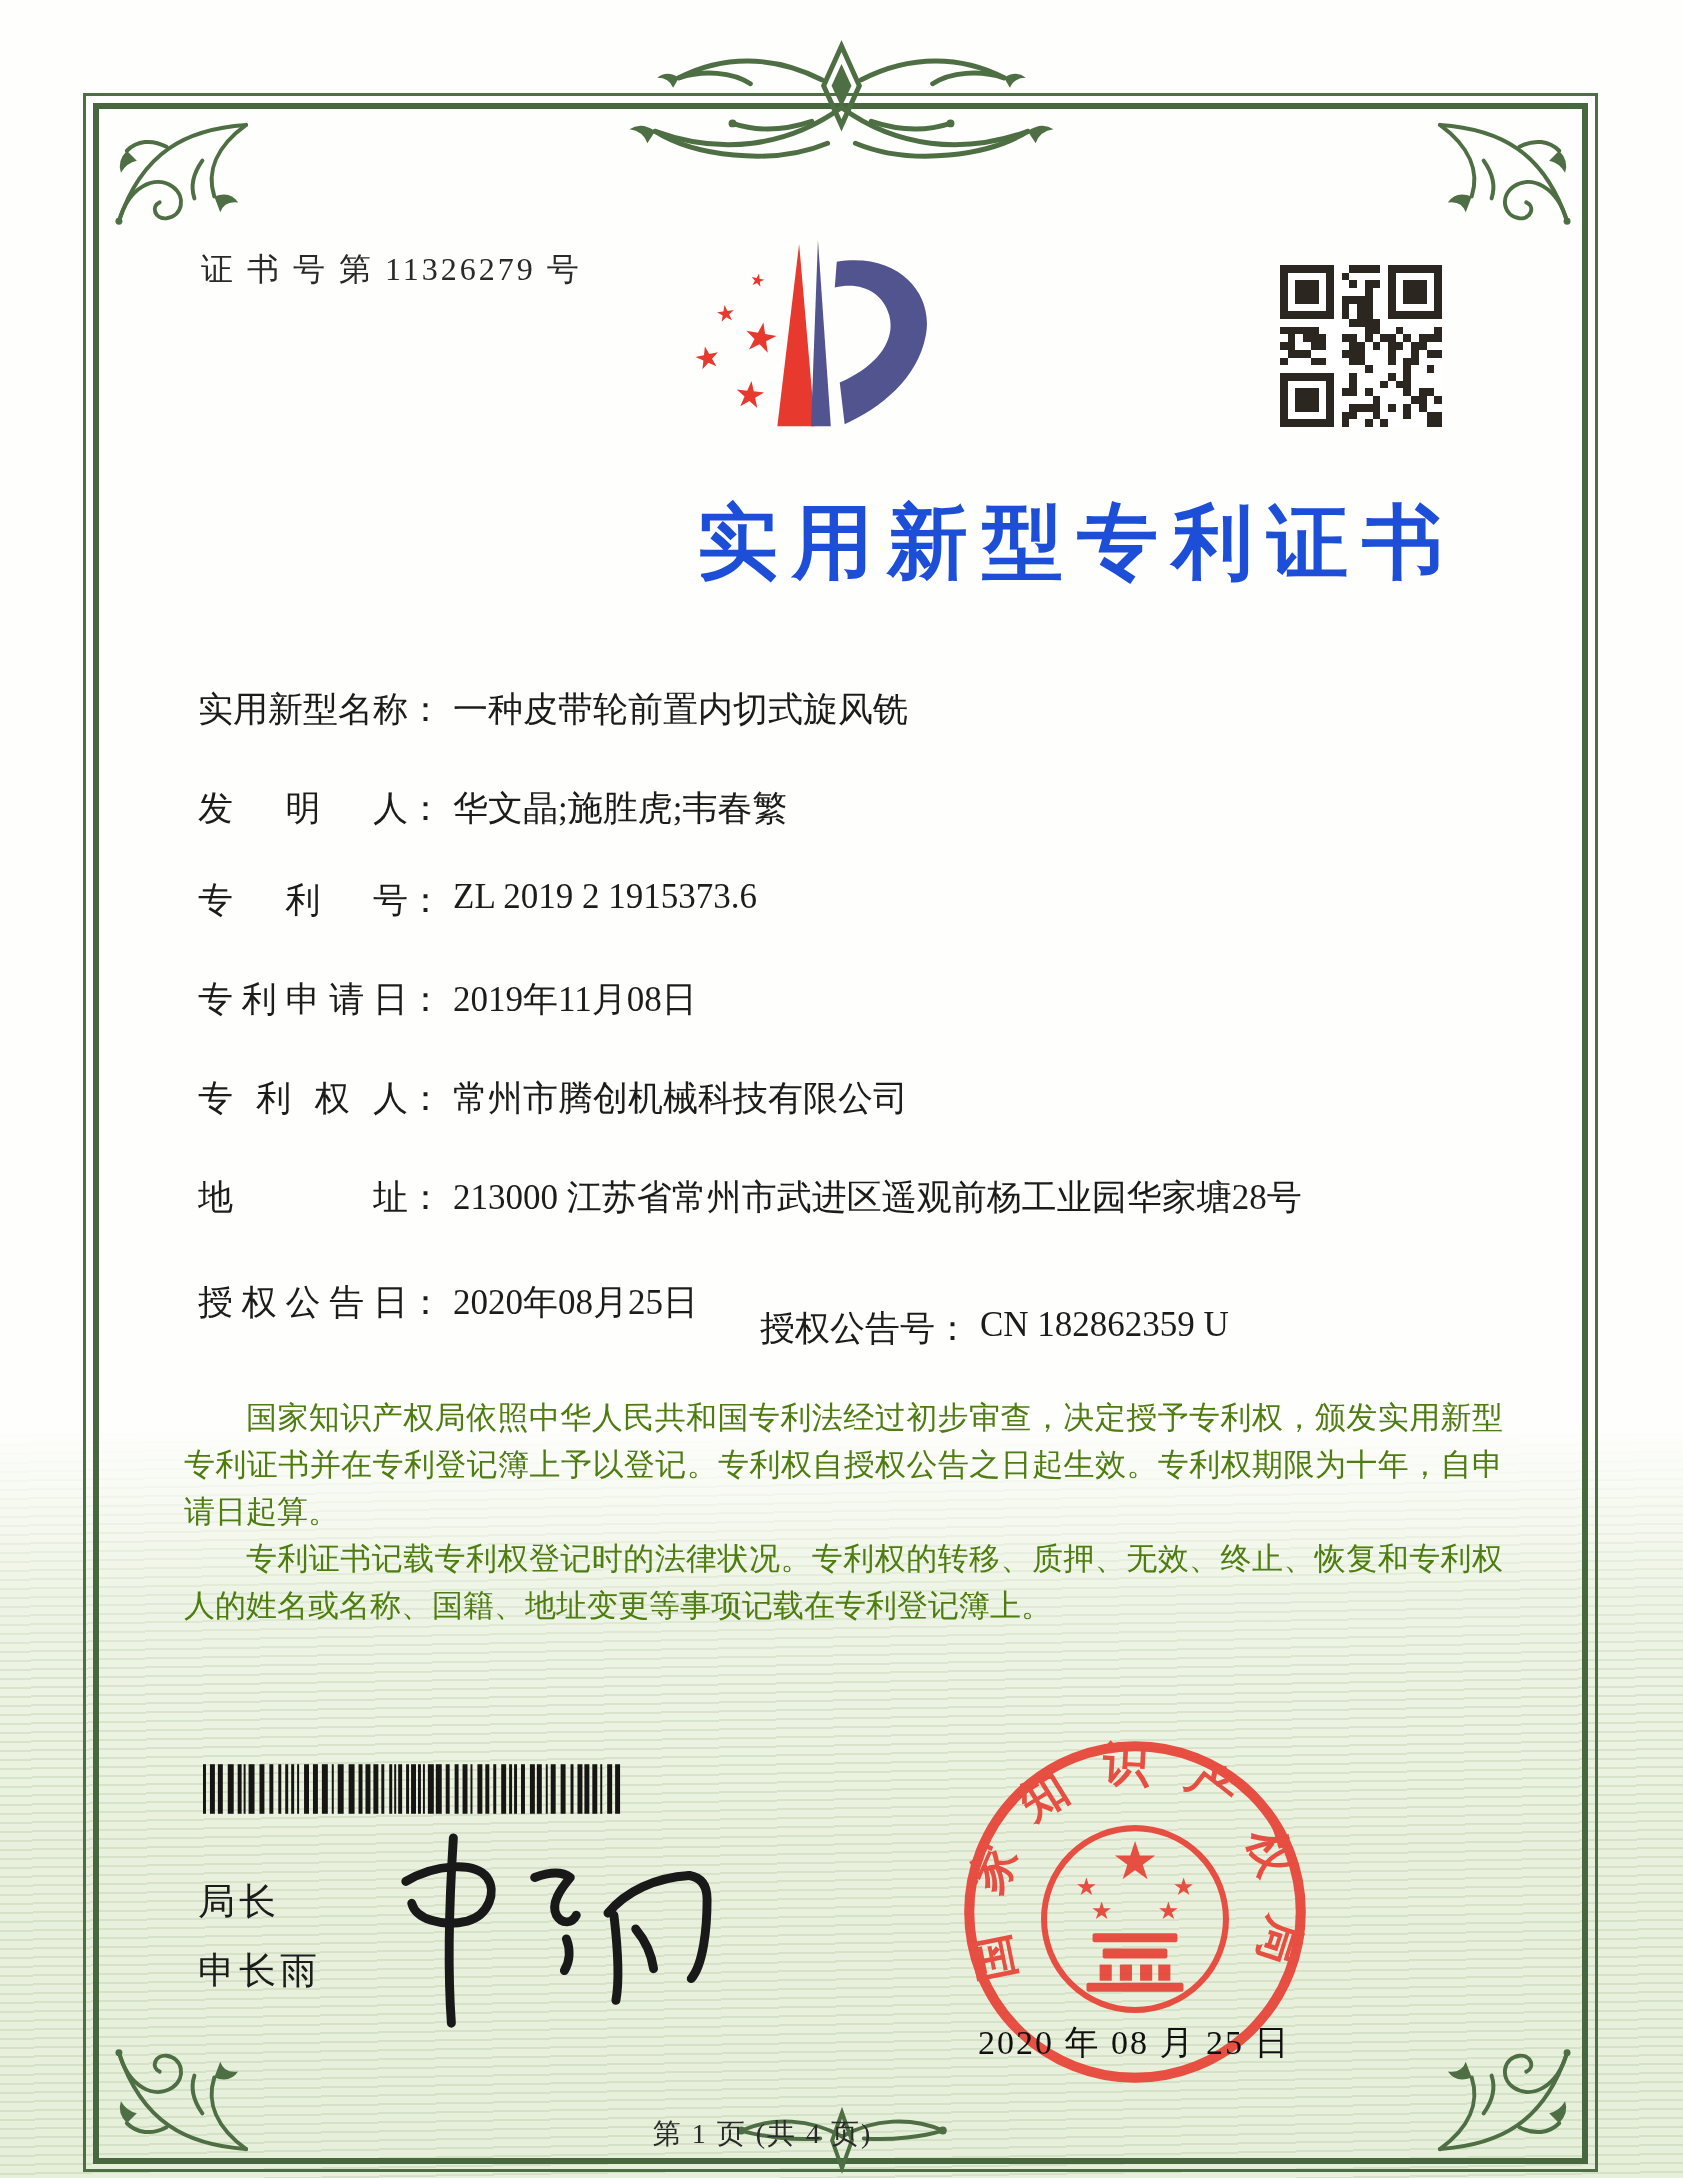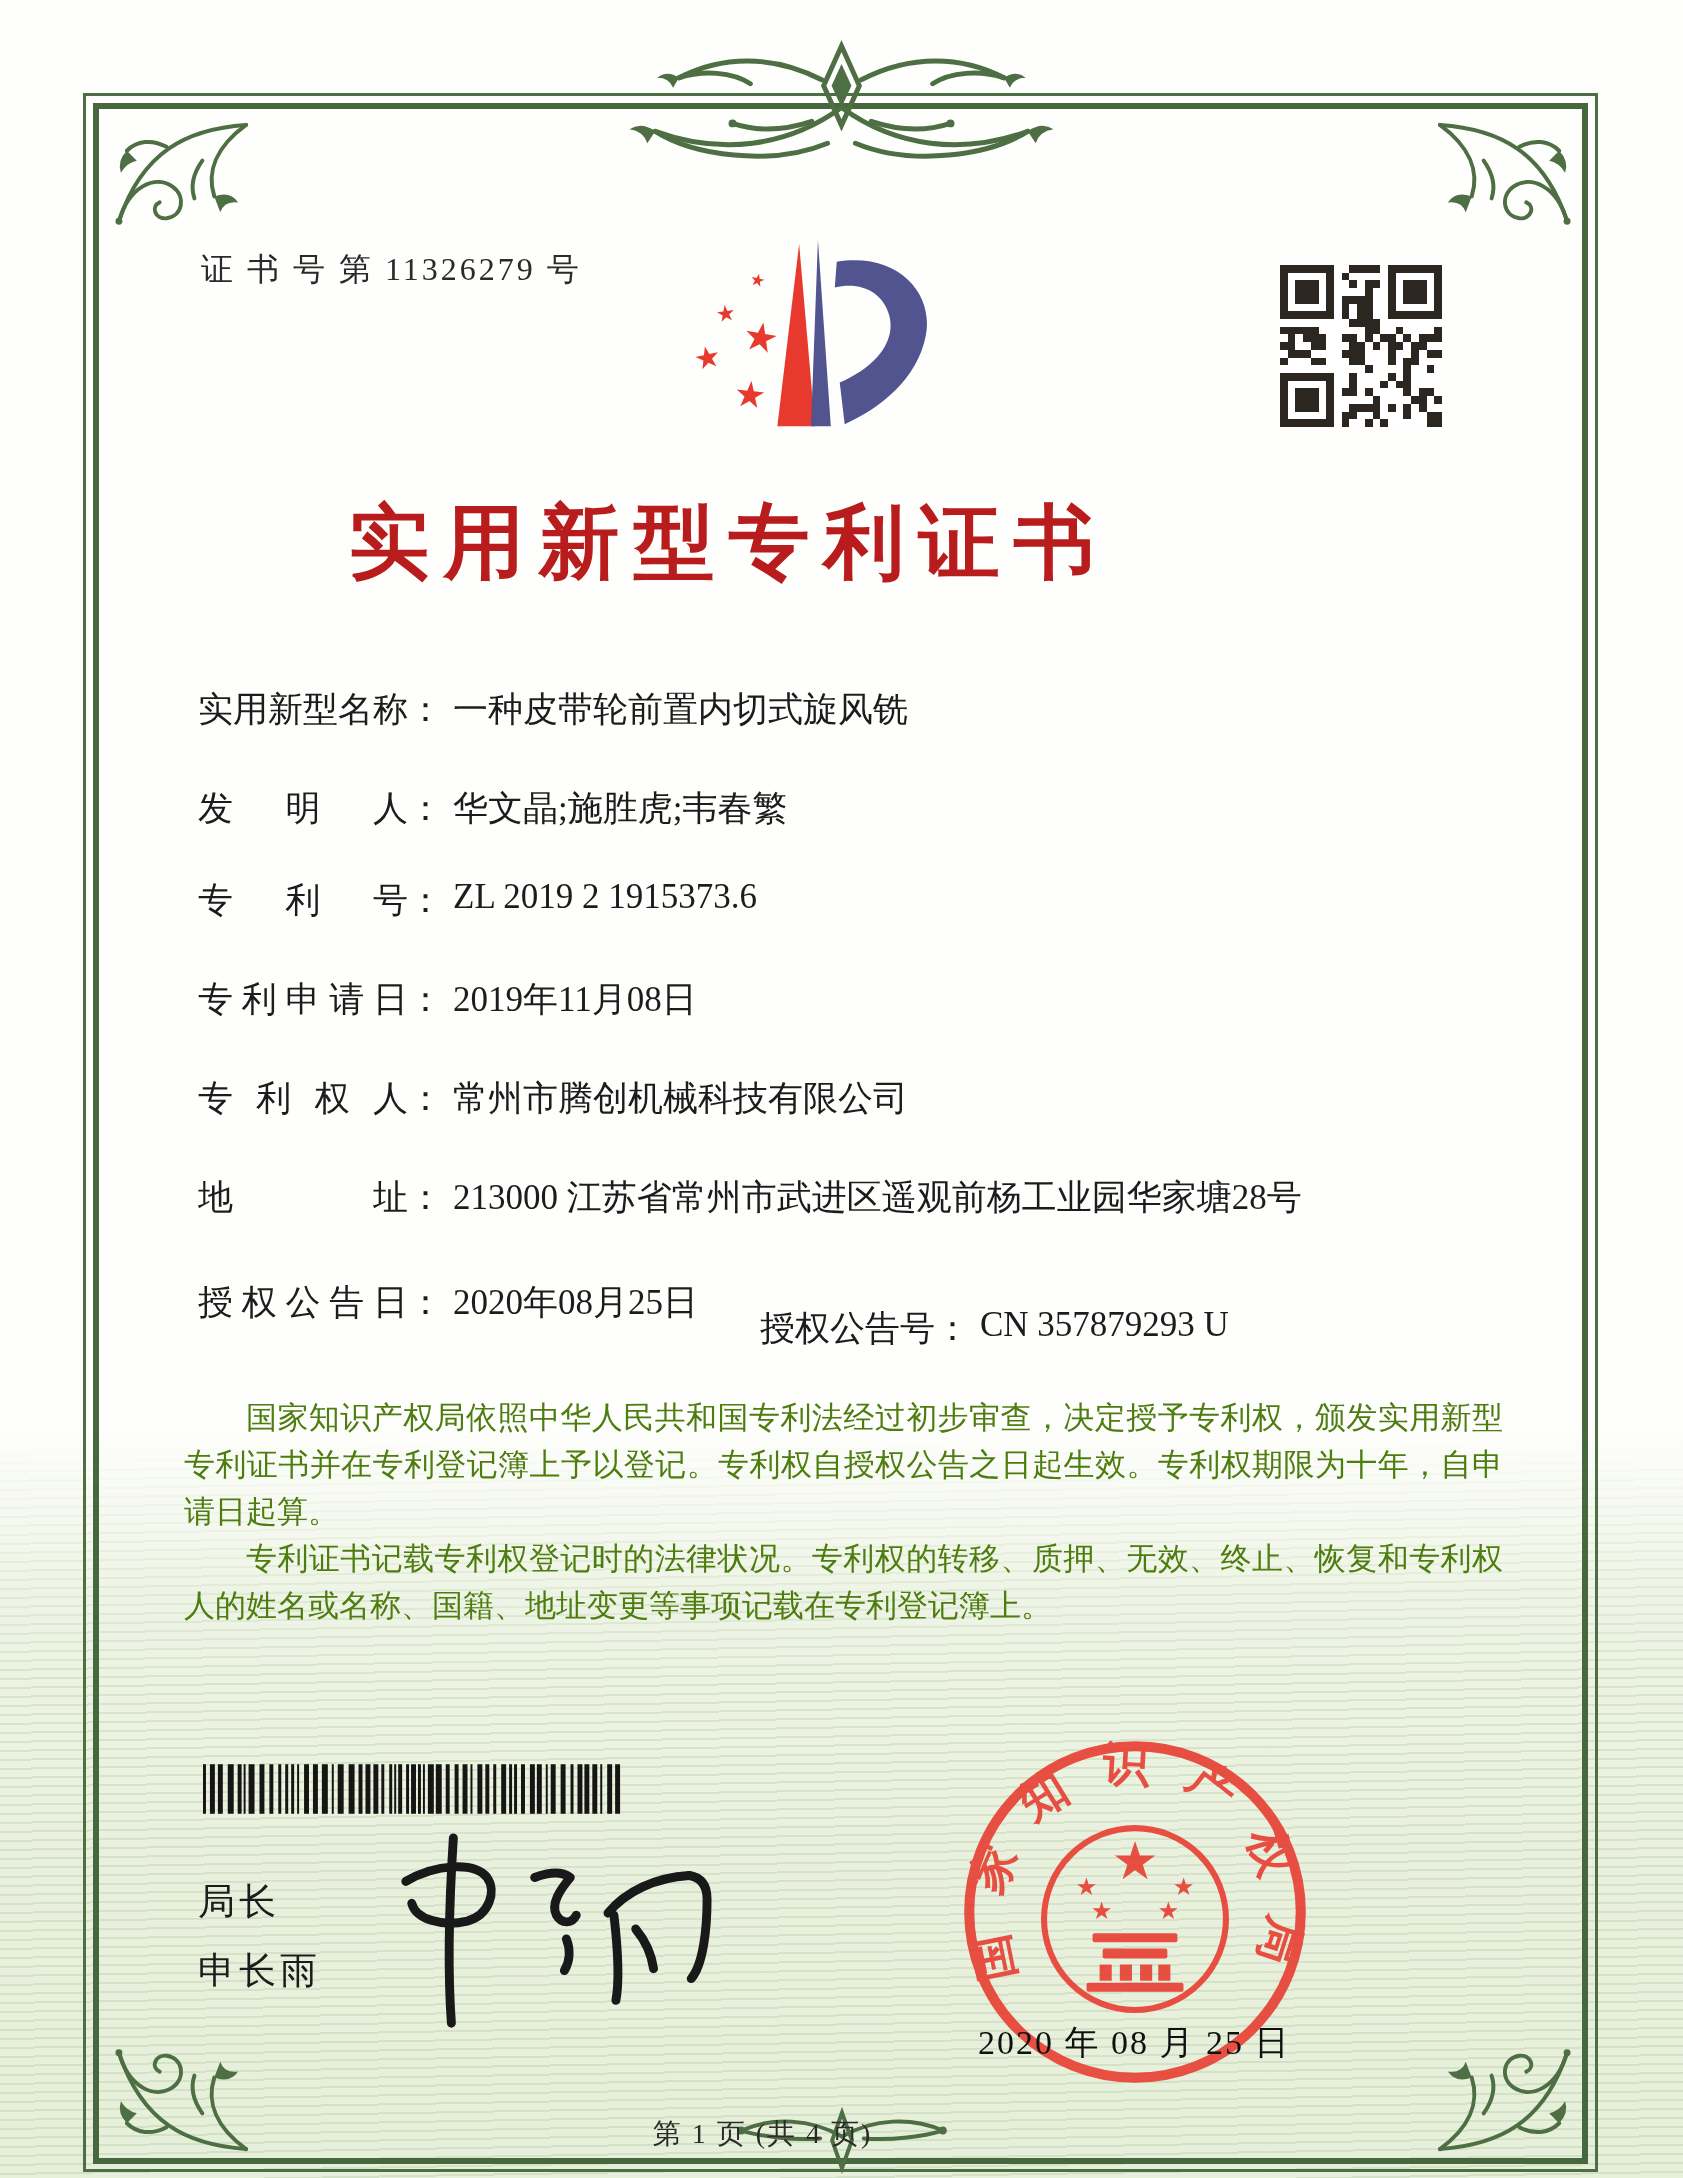--- a/index.html
+++ b/index.html
@@ -34,22 +34,22 @@
   .ornament{position:absolute;pointer-events:none;}
   
   .cert-no{
     position:absolute;left:201px;top:248px;
     font-size:32px;letter-spacing:3px;color:#2a2a2a;text-align:center;
   }
   .logo-box{position:absolute;left:688px;top:236px;width:248px;height:203px;}
   .logo-star{position:absolute;color:#e8392e;line-height:1;font-family:"DejaVu Sans",sans-serif;}
   .qr-box{position:absolute;left:1280px;top:265px;width:162px;height:162px;}
   .doc-title{
-    position:absolute;left:0;width:1457px;top:489px;text-align:center;
-    font-size:81px;font-weight:700;letter-spacing:14px;color:#b91c1c;
+    position:absolute;left:0;width:1457px;top:489px;text-align:right;
+    font-size:81px;font-weight:700;letter-spacing:14px;color:#1d4ed8;
   }
   
   .field-row{position:absolute;left:198px;width:1317px;display:flex;font-size:35px;white-space:nowrap;}
   .field-label{display:inline-block;width:210px;text-align:justify;text-align-last:justify;font-family:Liberation Mono, monospace;}
   .field-colon{display:inline-block;}
   .field-value{display:inline-block;margin-left:10px;}
   .grant-no{position:absolute;left:760px;display:flex;font-size:35px;white-space:nowrap;margin-top:32px;}
   .grant-no .field-label{width:auto;}
   
   .paras{
@@ -325,21 +325,21 @@
     <span class="field-value">213000 江苏省常州市武进区遥观前杨工业园华家塘28号</span>
 </div>
 <div class="field-row" style="top:1279px">
   <span class="field-label">授权公告日</span>
     <span class="field-colon">：</span>
     <span class="field-value">2020年08月25日</span>
 </div>
 <div class="grant-no" style="top:1273px">
   <span class="field-label">授权公告号</span>
     <span class="field-colon">：</span>
-    <span class="field-value">CN 357879293 U</span>
+    <span class="field-value">CN 182862359 U</span>
 </div>
 
 <div class="paras">
   <p>国家知识产权局依照中华人民共和国专利法经过初步审查，决定授予专利权，颁发实用新型专利证书并在专利登记簿上予以登记。专利权自授权公告之日起生效。专利权期限为十年，自申请日起算。</p>
   <p>专利证书记载专利权登记时的法律状况。专利权的转移、质押、无效、终止、恢复和专利权人的姓名或名称、国籍、地址变更等事项记载在专利登记簿上。</p>
 </div>
 
 <div class="barcode">
   <svg id="barcode-svg" width="424" height="50" viewBox="0 0 428 50">
       <rect x="0" y="0" width="3" height="50" fill="#171513"></rect>

